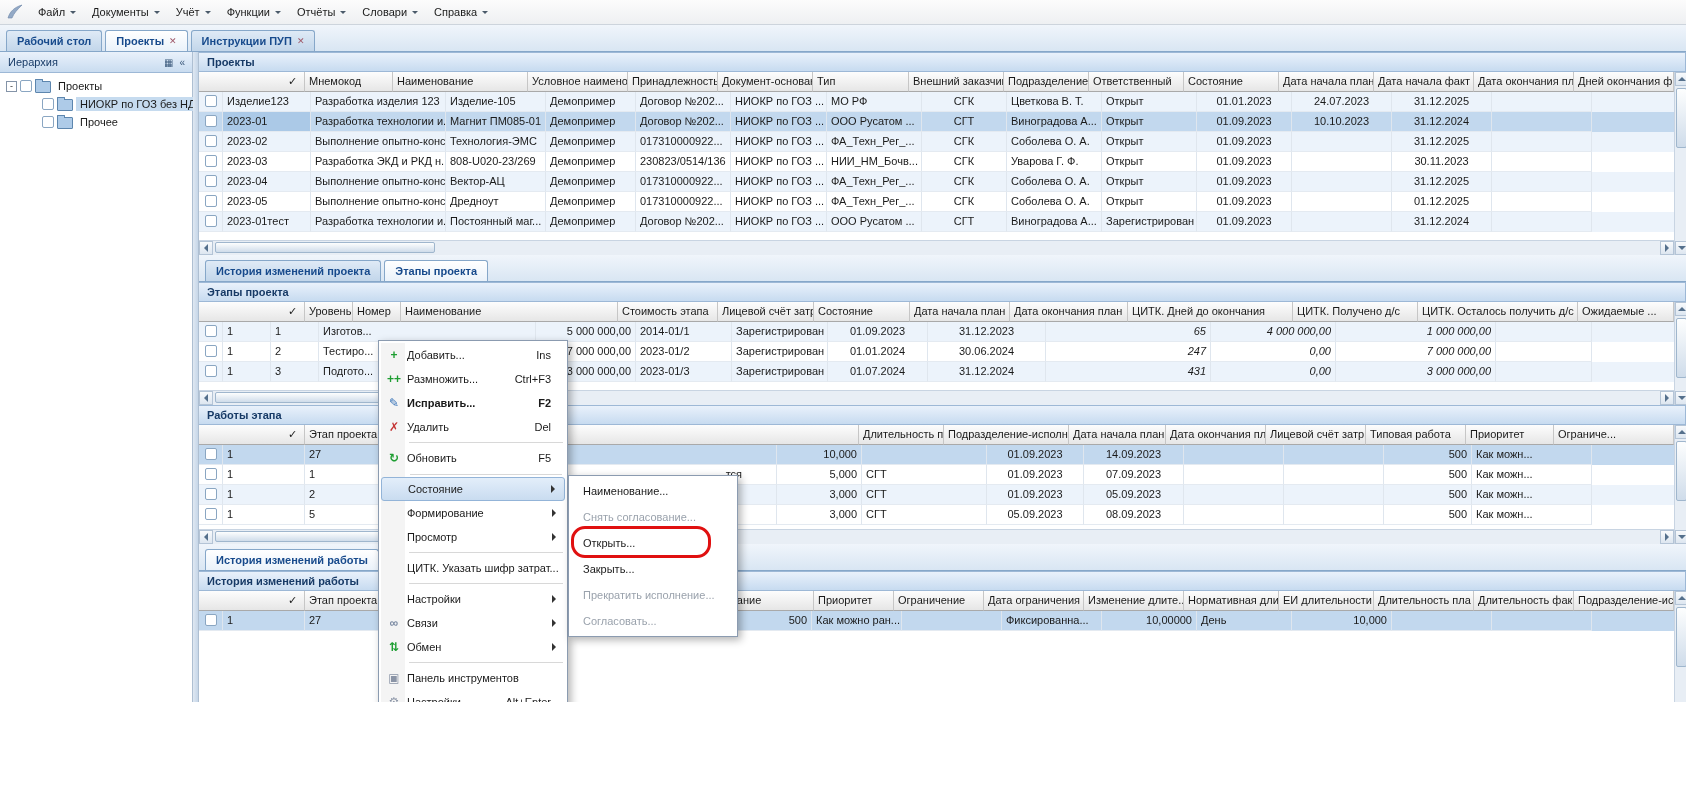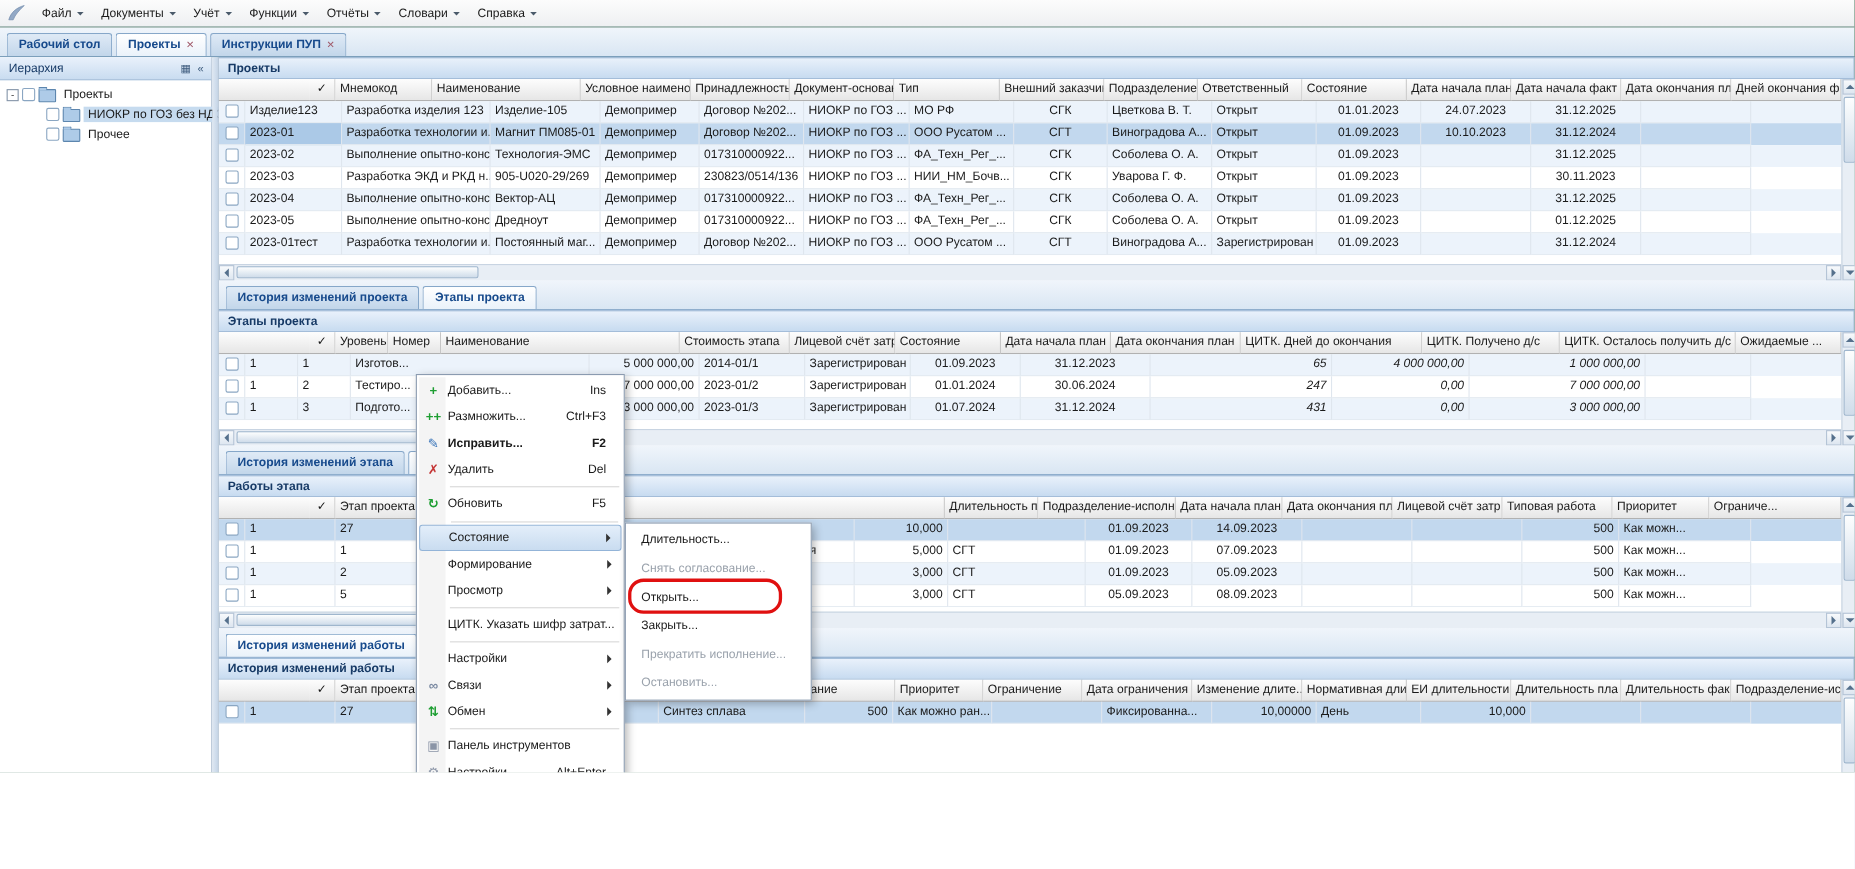--- a/index.html
+++ b/index.html
@@ -1,16 +1,16 @@
 <!DOCTYPE html>
 <html><head>
 <meta charset="utf-8">
 <style>
   html,body{margin:0;padding:0}
-  .app{position:relative;width:1686px;height:702px;overflow:hidden;background:#14532d;
+  .app{position:relative;width:1686px;height:702px;overflow:hidden;background:#b91c1c;
        font-family:"Liberation Sans","DejaVu Sans",sans-serif;font-size:11px;color:#1a1a1a}
 
   
   .menubar{height:24px;background:linear-gradient(#fcfcfc,#eef0f2);border-bottom:1px solid #cdd4dc;
            display:flex;align-items:center;padding:0 6px;gap:2px}
   .logo{display:flex;width:18px;height:16px;margin-right:4px}
   .mb-items{display:flex}
   .menu-btn{display:flex;align-items:center;padding:3px 8px;cursor:default}
   .caret{width:0;height:0;border:3px solid transparent;border-top-color:#4a5a6a;margin-left:5px;margin-top:3px}
 
@@ -371,21 +371,21 @@
                   <div class="td">01.09.2023</div>
                   <div class="td"></div>
                   <div class="td">31.12.2025</div>
                   <div class="td"></div>
                 </div>
 
                 <div class="tr row">
                   <div class="td"><span class="cb"></span></div>
                   <div class="td">2023-03</div>
                   <div class="td">Разработка ЭКД и РКД н...</div>
-                  <div class="td">905-U020-29/269</div>
+                  <div class="td">808-U020-23/269</div>
                   <div class="td">Демопример</div>
                   <div class="td">230823/0514/136</div>
                   <div class="td">НИОКР по ГОЗ ...</div>
                   <div class="td">НИИ_НМ_Бочв...</div>
                   <div class="td">СГК</div>
                   <div class="td">Уварова Г. Ф.</div>
                   <div class="td">Открыт</div>
                   <div class="td">01.09.2023</div>
                   <div class="td"></div>
                   <div class="td">30.11.2023</div>
@@ -581,34 +581,20 @@
             <span class="sb-track">
                 <span class="sb-thumb v"></span>
               </span>
             <span class="sb-btn">
                 <span class="tri-d"></span>
               </span>
           </div>
         </div>
       </div>
 
-      <div class="tabbar">
-        <div class="tabs-host">
-
-            <div class="tab">
-              <span class="tab-label">История изменений этапа</span>
-
-            </div>
-
-            <div class="tab active">
-              <span class="tab-label">Работы этапа</span>
-
-            </div>
-          </div>
-      </div>
 
       <div class="section t-w">
         <div class="sec-header">
           <span>Работы этапа</span>
         </div>
         <div class="sec-body">
           <div class="grid">
             <div class="row thead">
 
               <span class="thf"></span>
@@ -876,39 +862,39 @@
       <div class="menu-item">
         <span class="mi-icon" style="color: rgb(138, 148, 166);">⚙</span>
         <span class="mi-label">Настройки...</span>
         <span class="mi-shortcut">Alt+Enter</span>
       </div>
     </div>
 
   <div class="submenu">
 
       <div class="menu-item">
-        <span class="mi-label">Длительность...</span>
+        <span class="mi-label">Наименование...</span>
       </div>
 
       <div class="menu-item disabled">
         <span class="mi-label">Снять согласование...</span>
       </div>
 
       <div class="menu-item annotated">
         <span class="mi-label">Открыть...</span>
       </div>
 
       <div class="menu-item">
         <span class="mi-label">Закрыть...</span>
       </div>
 
       <div class="menu-item disabled">
         <span class="mi-label">Прекратить исполнение...</span>
       </div>
 
       <div class="menu-item disabled">
-        <span class="mi-label">Остановить...</span>
+        <span class="mi-label">Согласовать...</span>
       </div>
     </div>
 
   <div class="red-box" id="red-box" style="border-color: rgb(224, 16, 16);"></div>
 
 </div>
 
 </body></html>

